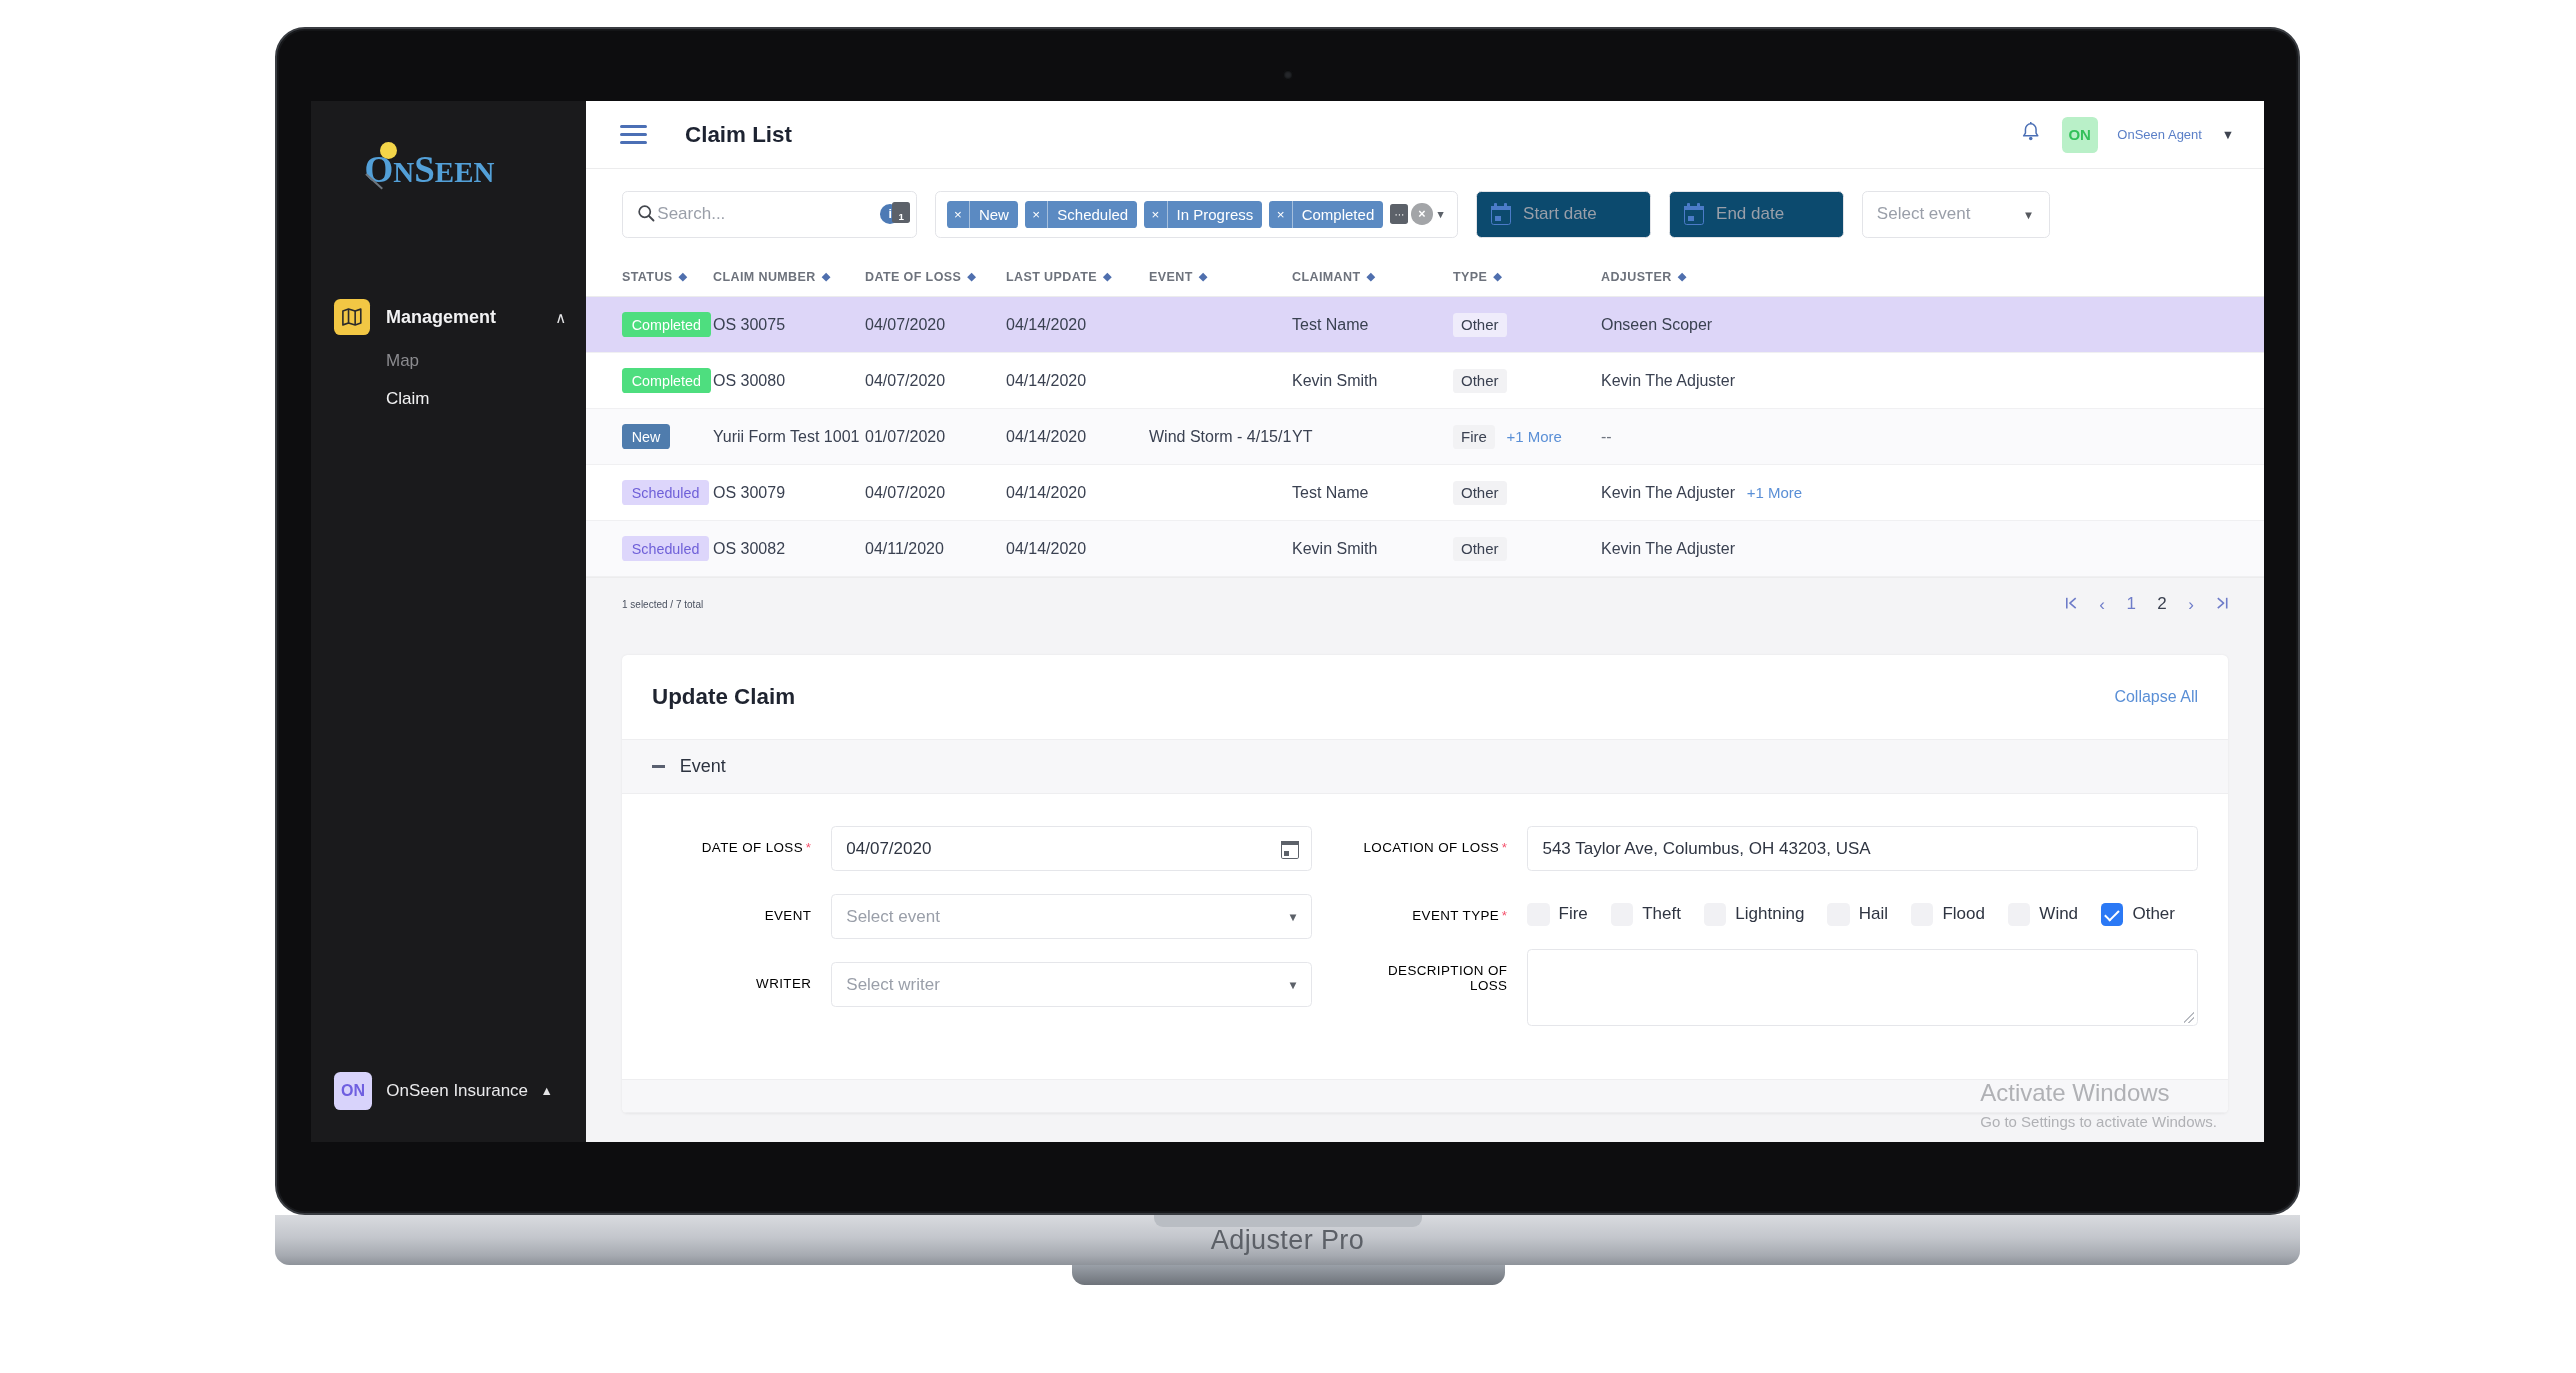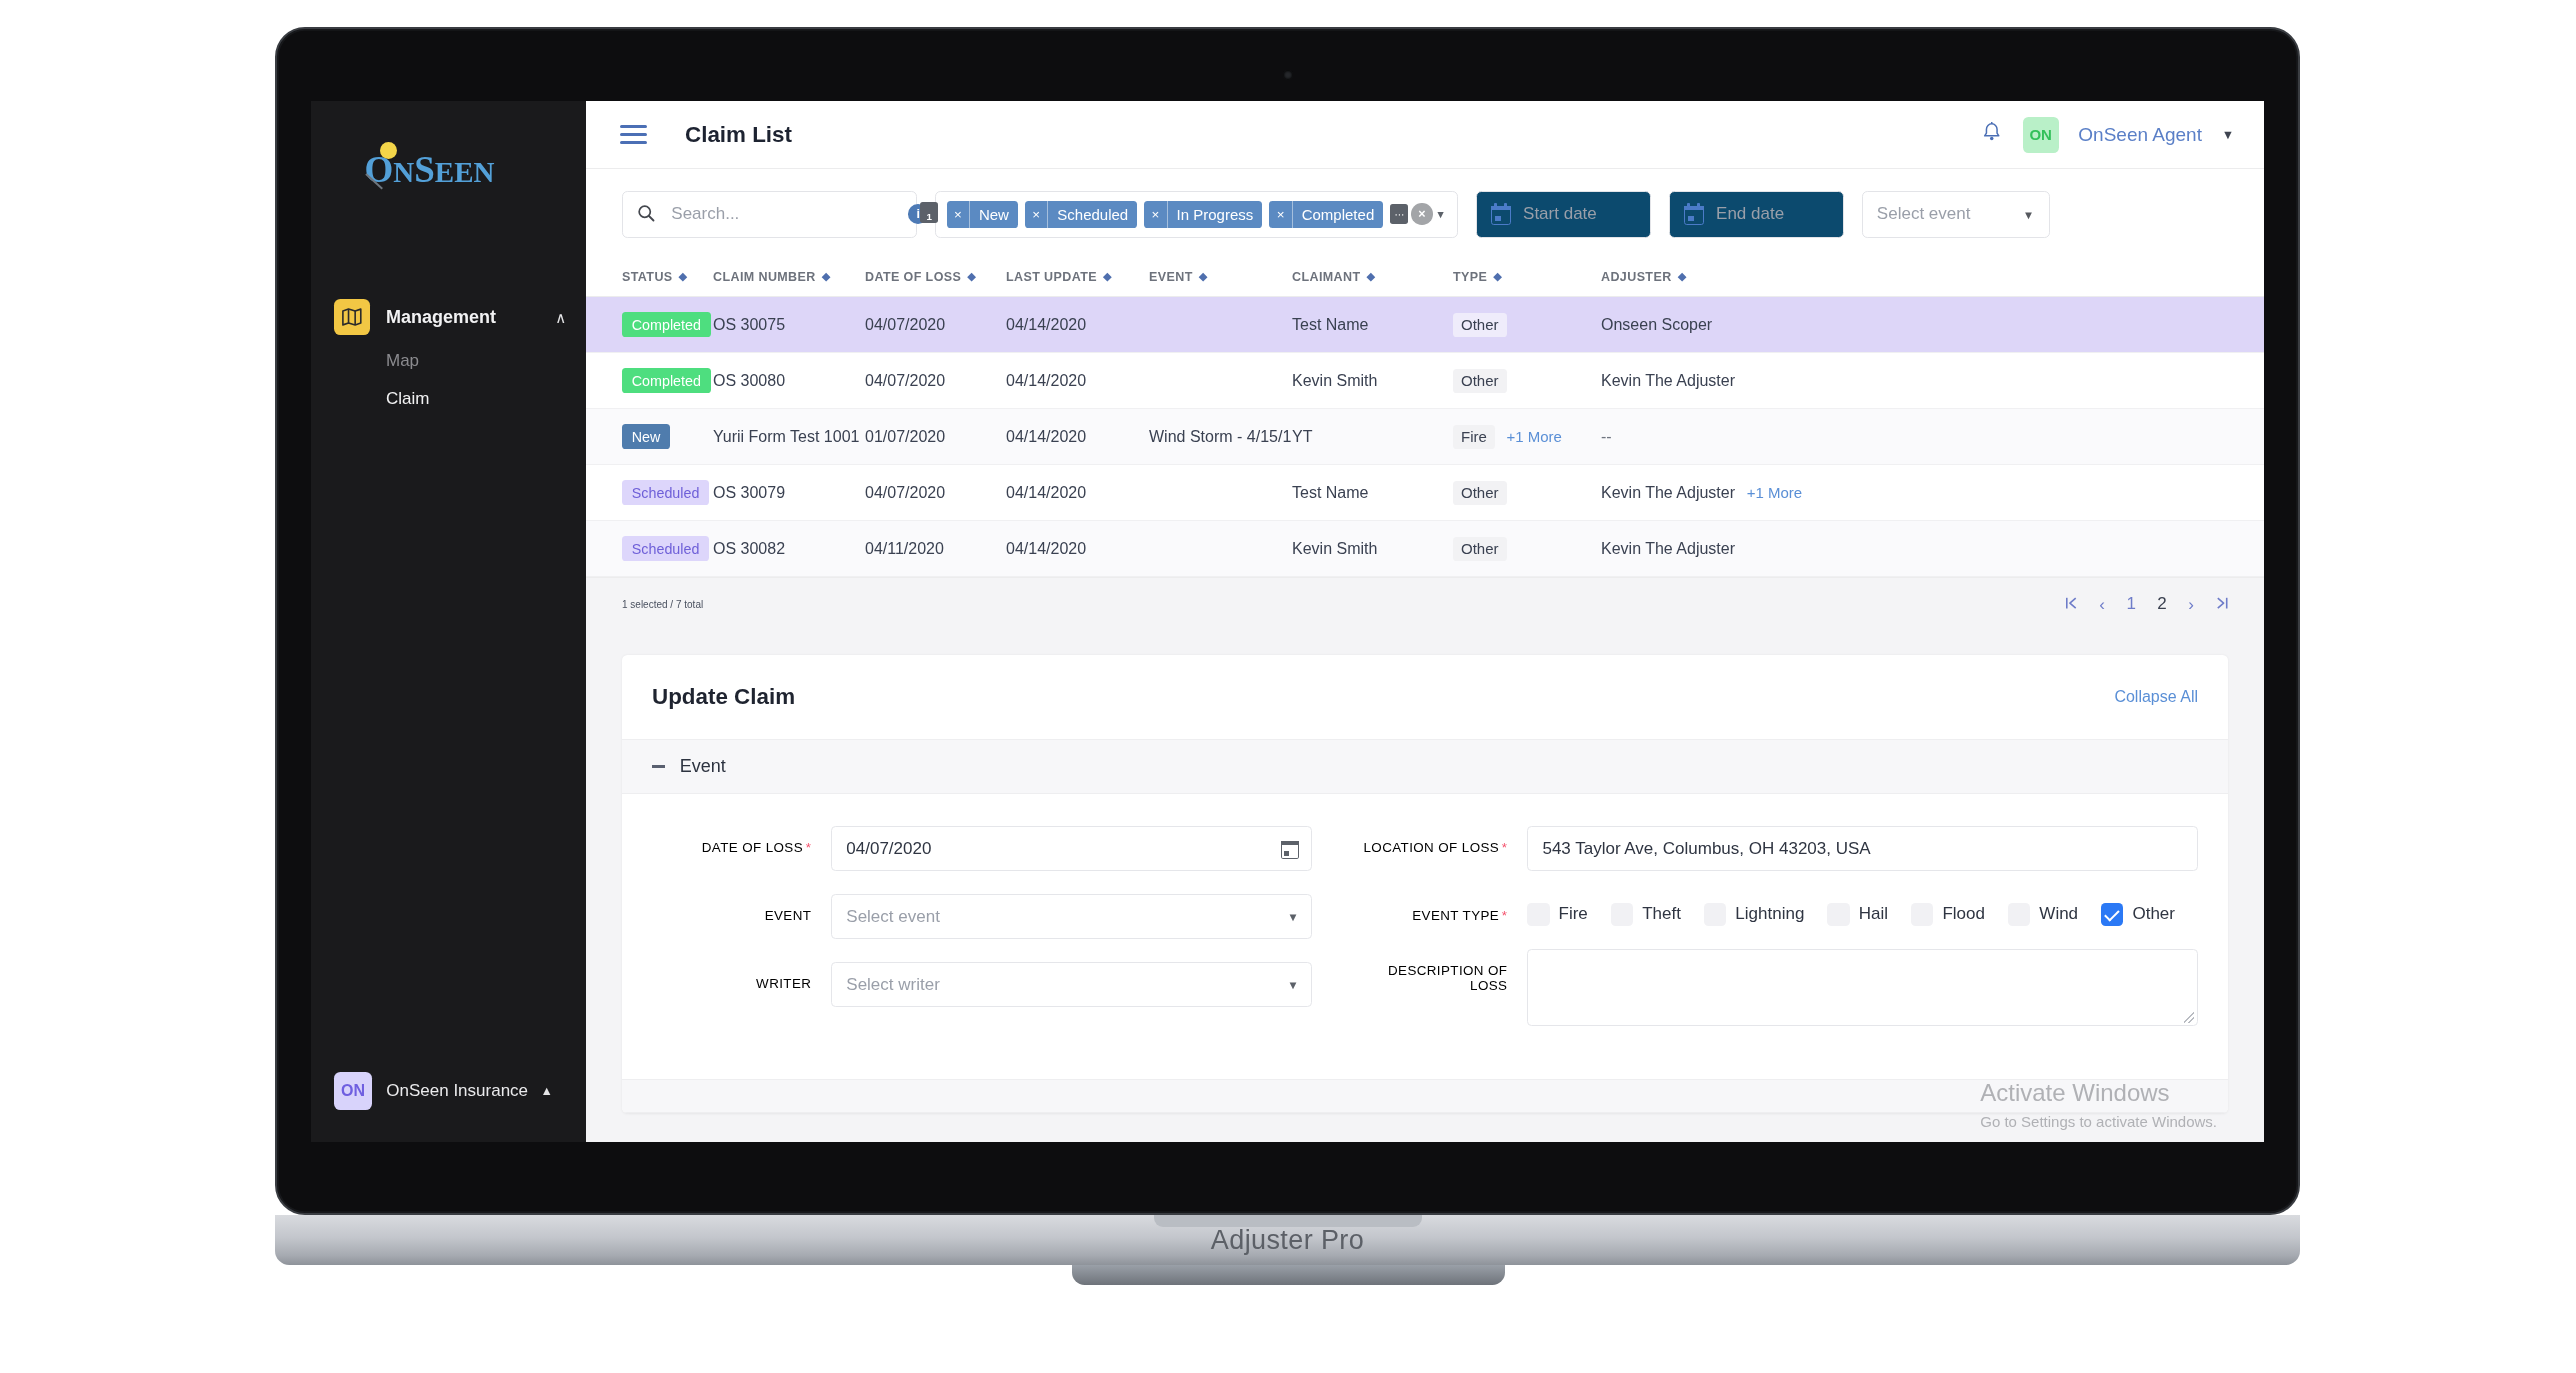--- a/index.html
+++ b/index.html
@@ -143,36 +143,36 @@
   .hamburger { width: 27px; display:flex; flex-direction:column; gap:5.4px; cursor:pointer; }
   .hamburger span { display:block; height:2.7px; background:#4b6fb5; border-radius:1.8px; }
   .page-title { margin-left: 38px; font-size: 22.4px; color:#1d2331; font-weight: 600; }
   .topbar-right { margin-left:auto; display:flex; align-items:center; gap: 19.7px; }
   .bell { color:#4b6fb5; font-size:23px; line-height:1; cursor:pointer; }
   .user-avatar {
     width:36px; height:36px; border-radius:5.4px; background:#b9f0c8;
     display:flex;align-items:center;justify-content:center;
     color:#33c05a; font-size:15px; font-weight:700;
   }
-  .user-name { font-size:19px; color:#5a7fc7; }
+  .user-name { font-size:13px; color:#5a7fc7; }
   .user-caret { color:#3e4450; font-size:12.5px; }
 
   
   .content { flex:1; overflow:hidden; background:#f4f4f6; padding: 0; }
 
   .panel { background:#fff; }
 
   
   .filters {
     display:flex; align-items:center; gap: 18px;
     padding: 21.5px 36px 19.7px 36px; background:#fff;
   }
   .search-box {
     width: 295px; height: 47px; border:0.9px solid #e3e4e8; border-radius:5.4px;
-    display:flex; align-items:center; padding: 0 10.7px 0 14.3px; gap: 16px; background:#fff;
+    display:flex; align-items:center; padding: 0 10.7px 0 14.3px; gap: 2px; background:#fff;
   }
   .search-input {
     border:none; outline:none; flex:1; font-size:17px; color:#3a4252;
     font-family:"Liberation Sans", sans-serif; background:transparent;
   }
   .search-input::placeholder { color:#9a9fa9; }
   .search-ico { color:#44474e; font-size:19px; line-height:1; }
   .info-badge { position:relative; width:30px; height:25px; flex:0 0 30px; }
   .info-circle {
     position:absolute; left:0; top:2.7px; width:19.7px;height:19.7px;border-radius:50%;

